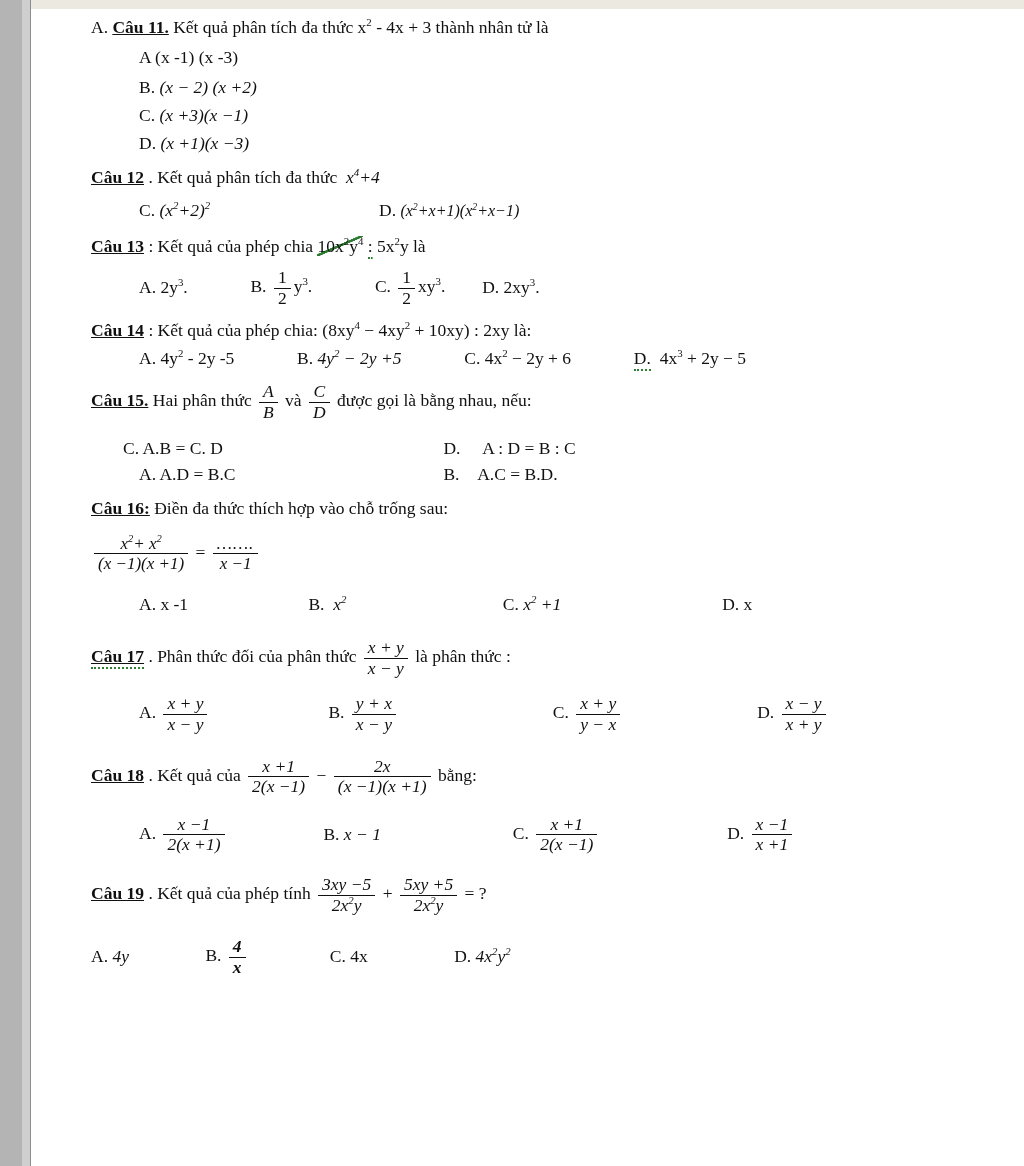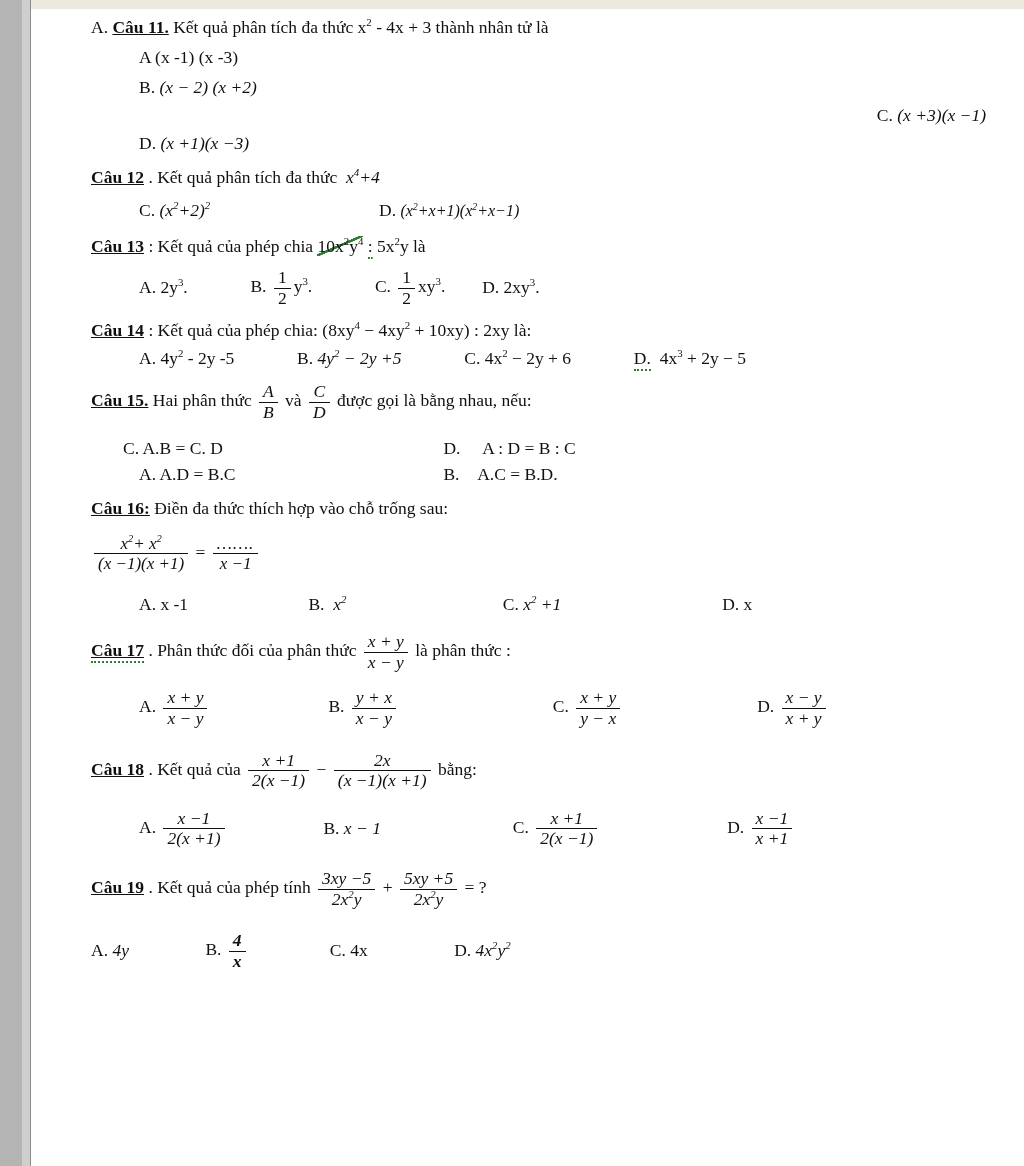--- a/index.html
+++ b/index.html
@@ -121,21 +121,21 @@
       </div>
       <div class="opts indentA tight">
         <div style="margin:8px 0 10px 0;">
           <span>A</span>
           <span>(x -1) (x -3)</span>
         </div>
         <div style="margin:8px 0;">
           <span>B.</span>
           <span class="ital">(x − 2) (x +2)</span>
         </div>
-        <div style="margin:6px 0;text-align:right;">
+        <div style="margin:6px 0;">
           <span>C.</span>
           <span class="ital">(x +3)(x −1)</span>
         </div>
         <div style="margin:8px 0;">
           <span>D.</span>
           <span class="ital">(x +1)(x −3)</span>
         </div>
       </div>
     </div>
 
@@ -285,21 +285,21 @@
           <span>C.</span>
           <span class="ital">x<sup>2</sup> +1</span>
         </span>
         <span class="opt">
           <span>D.</span>
           <span>x</span>
         </span>
       </div>
     </div>
 
-    <div class="q" style="margin-top:16px;">
+    <div class="q" style="margin-top:22px;">
       <div class="qline">
         <b class="qlabel squiggle">Câu 17</b>
         <span>. Phân thức đối của phân thức</span>
         <span class="frac"><span class="num">x + y</span><span class="den">x − y</span></span>
         <span>là phân thức :</span>
       </div>
       <div class="opts indentA" style="margin-top:16px;">
         <span class="opt" style="width:185px;">
           <span>A.</span>
           <span class="frac"><span class="num">x + y</span><span class="den">x − y</span></span>

